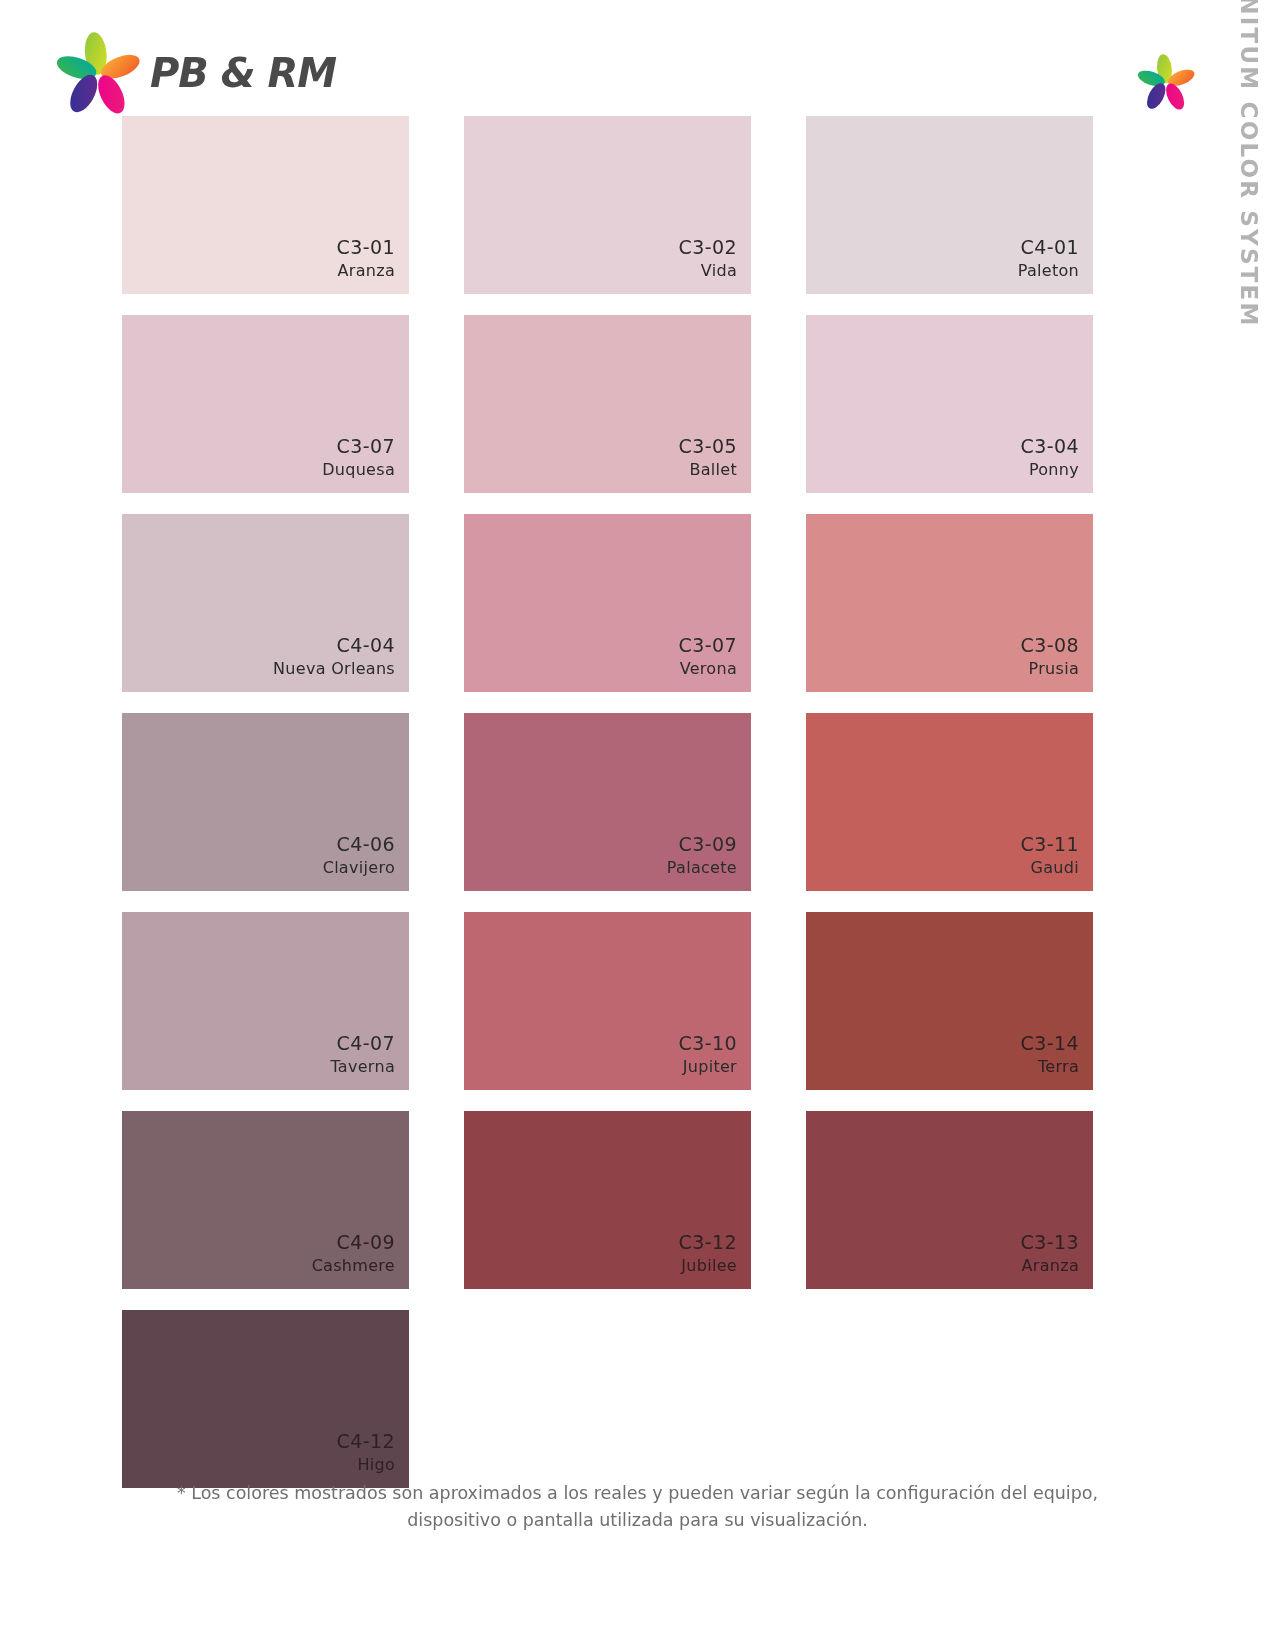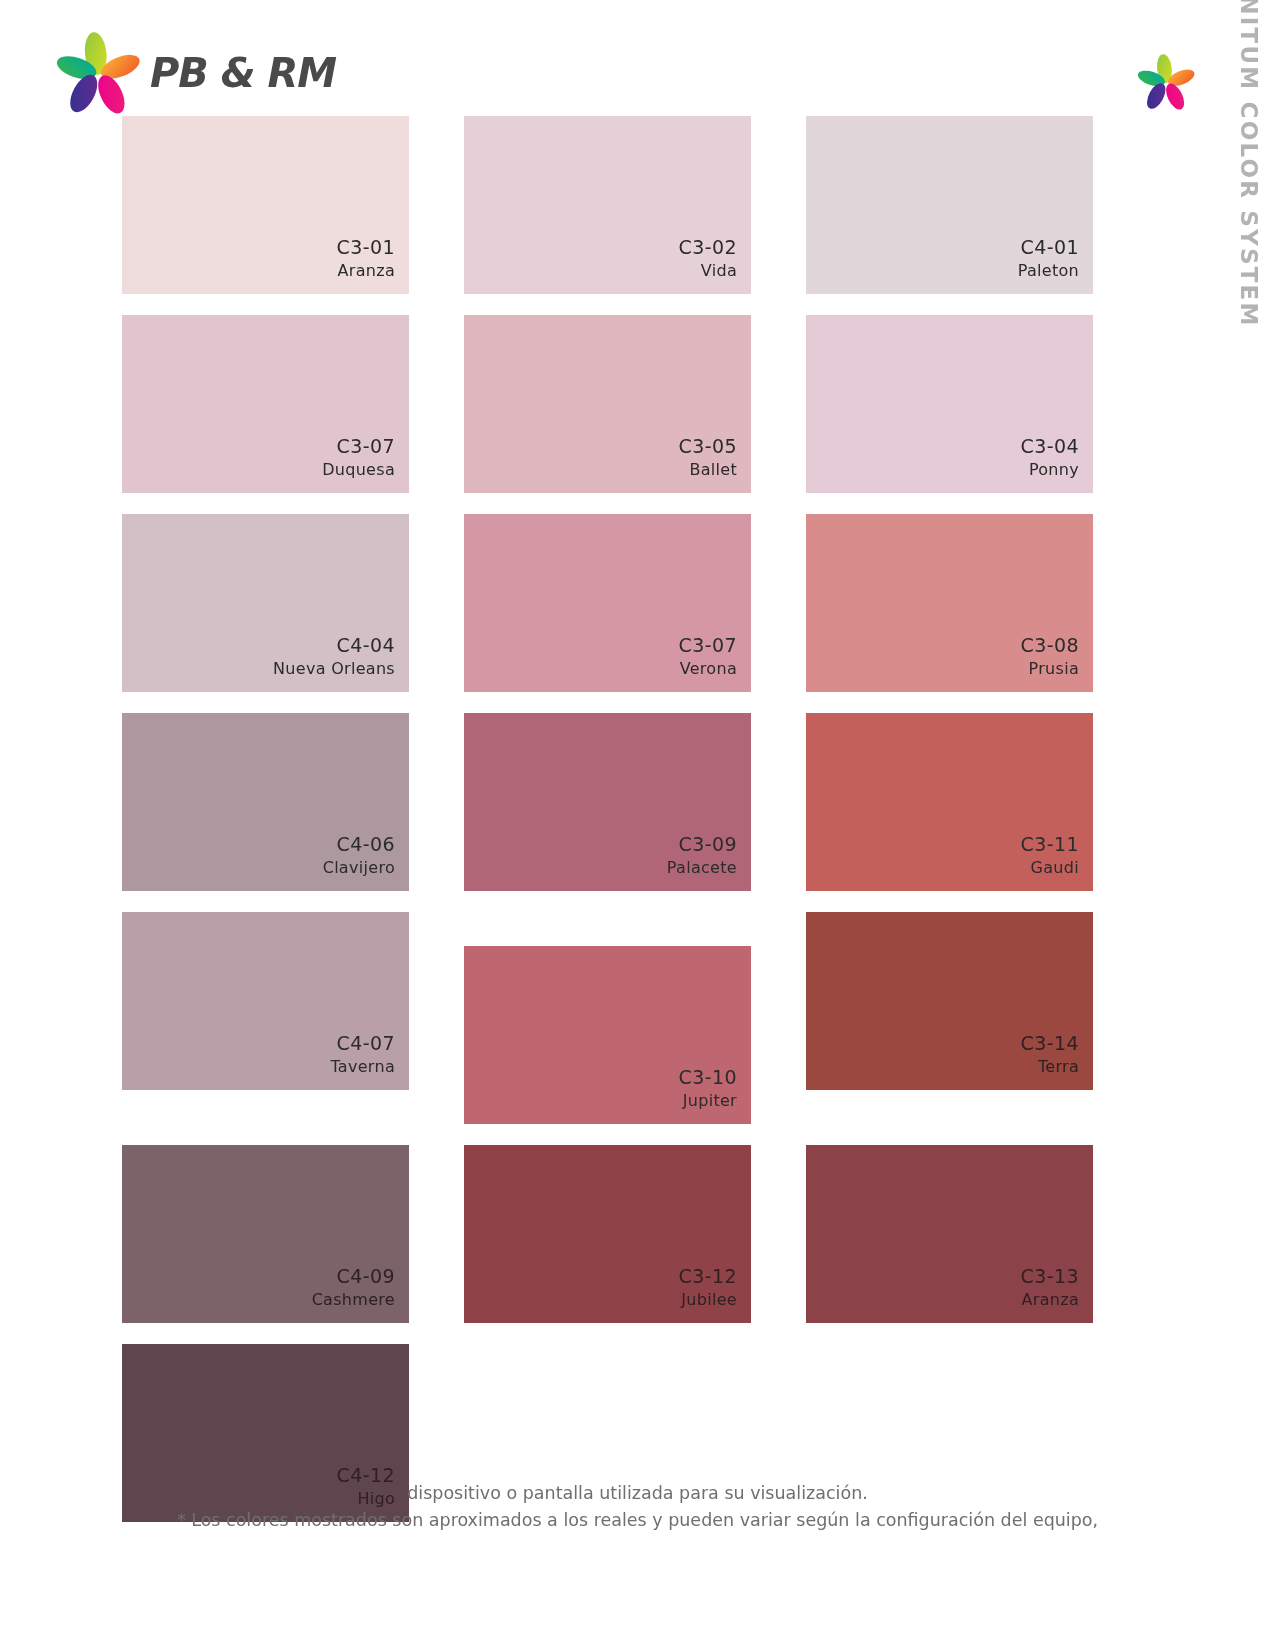--- a/index.html
+++ b/index.html
@@ -230,21 +230,21 @@
         <span class="swatch-code">C3-11</span>
         <span class="swatch-name">Gaudi</span>
       </div>
     </div>
     <div class="swatch" style="background: rgb(185, 160, 168);">
       <div class="swatch-text">
         <span class="swatch-code">C4-07</span>
         <span class="swatch-name">Taverna</span>
       </div>
     </div>
-    <div class="swatch" style="background: rgb(190, 103, 113); margin-top: 34px;">
+    <div class="swatch" style="background: rgb(190, 103, 113);">
       <div class="swatch-text">
         <span class="swatch-code">C3-10</span>
         <span class="swatch-name">Jupiter</span>
       </div>
     </div>
     <div class="swatch dark" style="background: rgb(154, 72, 64);">
       <div class="swatch-text">
         <span class="swatch-code">C3-14</span>
         <span class="swatch-name">Terra</span>
       </div>
@@ -269,15 +269,15 @@
     </div>
     <div class="swatch dark" style="background: rgb(95, 70, 78);">
       <div class="swatch-text">
         <span class="swatch-code">C4-12</span>
         <span class="swatch-name">Higo</span>
       </div>
     </div>
   </div>
 
 <div class="footer">
+  <div>*  Los colores mostrados son aproximados a los reales y pueden variar según la configuración del equipo,</div>
   <div>dispositivo o pantalla utilizada para su visualización.</div>
-  <div>*  Los colores mostrados son aproximados a los reales y pueden variar según la configuración del equipo,</div>
 </div>
 
 </body></html>

